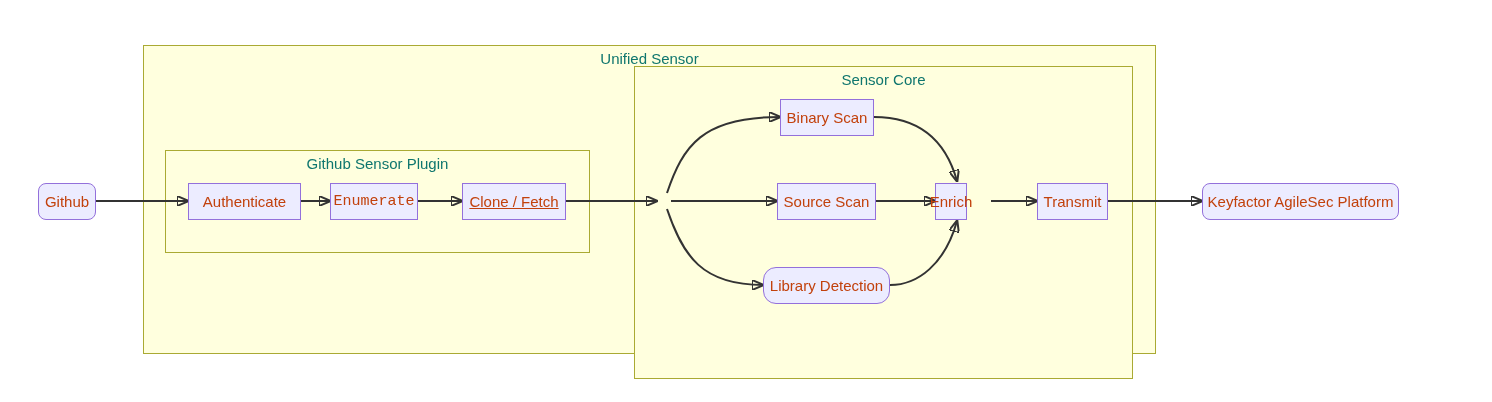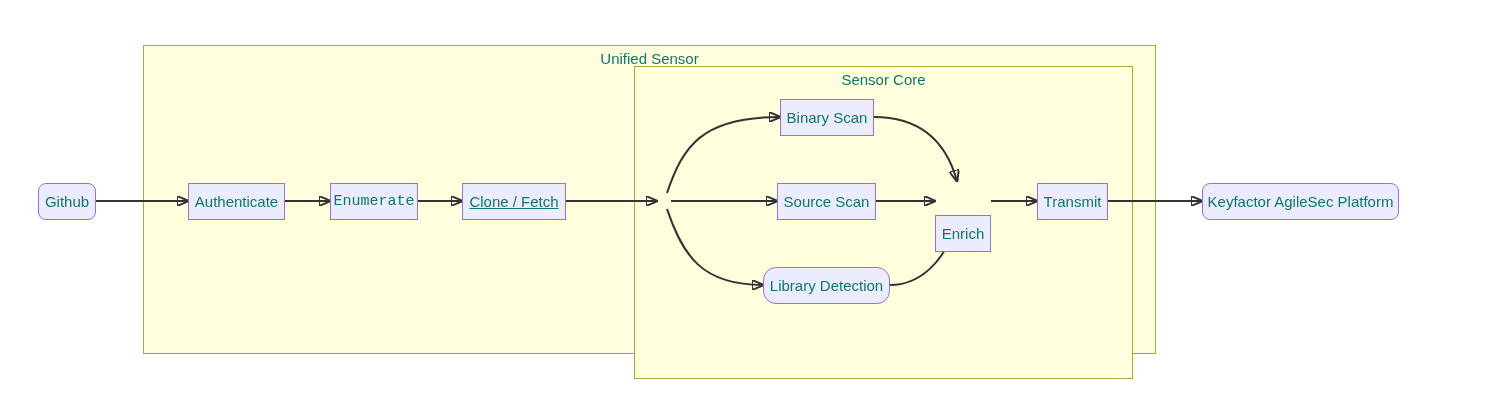--- a/index.html
+++ b/index.html
@@ -39,50 +39,53 @@
   .edge-layer path { stroke: #333333; stroke-width: 2; fill: none; }
   .node {
     position: absolute;
     background: #ECECFF;
     border: 1.5px solid #9370DB;
     box-sizing: border-box;
     display: flex;
     align-items: center;
     justify-content: center;
     font-size: 15px;
-    color: #0f766e;
+    color: #c2410c;
     white-space: nowrap;
     z-index: 4;
   }
   .node.rounded { border-radius: 8px; }
 
   
   .c-unified   { left: 143px; top: 45px;  width: 1013px; height: 309px; }
   .c-plugin    { left: 165px; top: 150px; width: 425px;  height: 103px; }
   .c-core      { left: 634px; top: 66px;  width: 499px;  height: 313px; }
 
   
   .n-github    { left: 38px;   top: 183px; width: 58px;  height: 37px; }
-  .n-auth      { left: 188px;  top: 183px; width: 97px;  height: 37px; }
+  .n-auth      { left: 188px;  top: 183px; width: 113px;  height: 37px; }
   .n-enum      { left: 330px;  top: 183px; width: 88px;  height: 37px; font-family: Liberation Mono, monospace; }
   .n-clone     { left: 462px;  top: 183px; width: 104px; height: 37px; text-decoration: underline; }
   .n-binary    { left: 780px;  top: 99px;  width: 94px;  height: 37px; }
   .n-source    { left: 777px;  top: 183px; width: 99px;  height: 37px; }
   .n-library   { left: 763px;  top: 267px; width: 127px; height: 37px; border-radius: 13px; }
-  .n-enrich    { left: 935px;  top: 183px; width: 56px;  height: 37px; margin-top: 32px; }
+  .n-enrich    { left: 935px;  top: 183px; width: 32px;  height: 37px; }
   .n-transmit  { left: 1037px; top: 183px; width: 71px;  height: 37px; text-align: center; }
   .n-keyfactor { left: 1202px; top: 183px; width: 197px; height: 37px; }
 </style>
 </head>
 <body>
 
 <div class="stage">
 
   <div class="cluster c-unified">
     <div class="cluster-label">Unified Sensor</div>
+  </div>
+  <div class="cluster c-plugin">
+    <div class="cluster-label">Github Sensor Plugin</div>
   </div>
   <div class="cluster c-core">
     <div class="cluster-label">Sensor Core</div>
   </div>
 
   <svg class="edge-layer" viewBox="0 0 1492 402" xmlns="http://www.w3.org/2000/svg">
     <defs>
       <marker id="arrow" viewBox="0 0 12 10" refX="11" refY="5" markerWidth="12" markerHeight="10" markerUnits="userSpaceOnUse" orient="auto">
         <path d="M 0 0 L 12 5 L 0 10 z" fill="#333333" stroke="none"></path>
       </marker>

